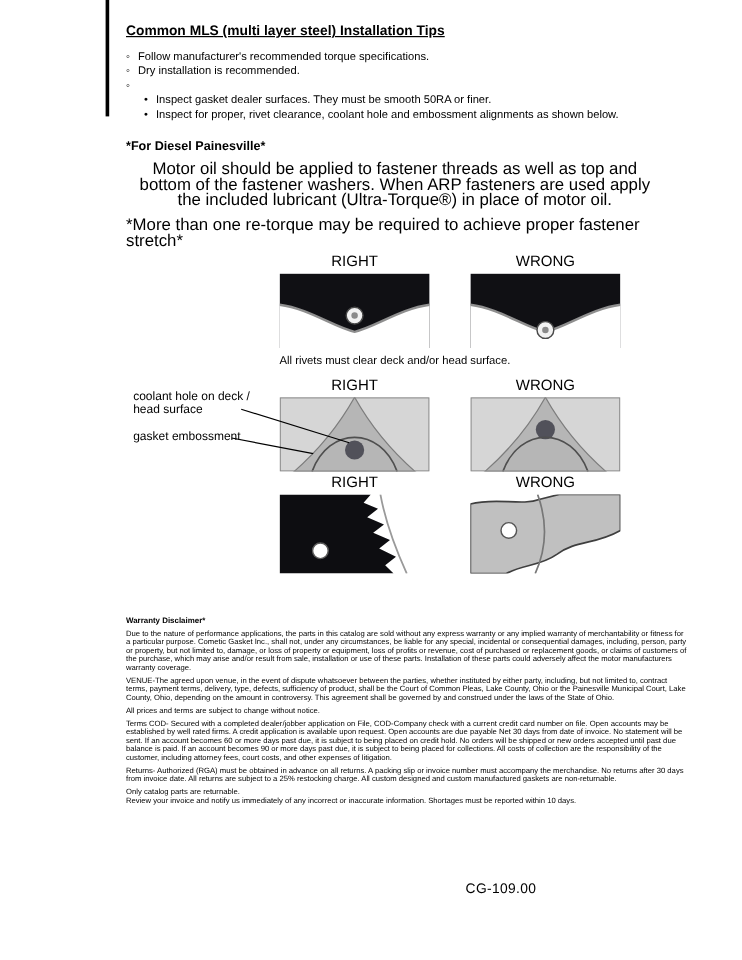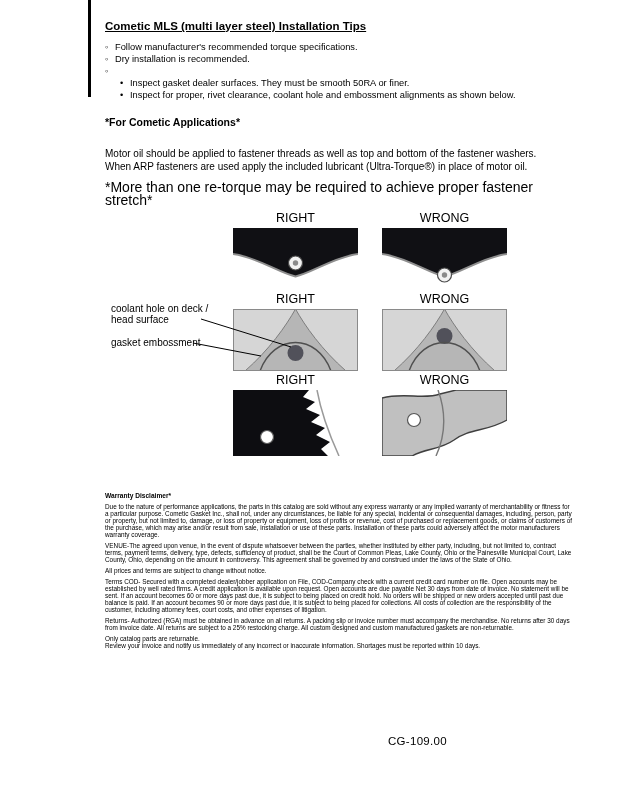--- a/index.html
+++ b/index.html
@@ -13,26 +13,26 @@
   .edge-bar { position:absolute; left:88px; top:0; width:3px; height:97px; background:#000; }
   .content { position:absolute; left:105px; top:20px; width:470px; }
 
   .title { font-size:11.5px; font-weight:bold; text-decoration:underline; margin-bottom:9px; }
 
   .tip, .subtip { display:flex; font-size:9.3px; line-height:12px; }
   .tip .b, .subtip .b { flex:0 0 10px; width:10px; }
   .subtips { margin-left:15px; }
 
   .diesel-h { margin-top:15px; font-size:10.5px; font-weight:bold; }
-  .para { margin-top:19px; font-size:10px; line-height:13px; width:448px; }
+  .para { margin-top:6px; font-size:14px; line-height:13px; width:448px;text-align:center; }
   .note { margin-top:8px; font-size:14px; line-height:13px; }
 
   .diagrams { margin-top:4px; margin-left:128px; width:276px; }
   .d-row { position:relative; margin-bottom:2px; }
-  .d-cols { display:flex; gap:24px; }
+  .d-cols { display:flex; gap:34px; }
   .d-col { width:125px; }
   .d-head { font-size:12.5px; line-height:15px; text-align:center; margin-bottom:2px; }
   .d-img { display:block; width:125px; height:auto; }
   .d-caption { font-size:9.4px; line-height:12px; margin-top:4px; margin-bottom:8px; }
 
   .side-labels { position:absolute; left:-122px; top:12px; width:102px; font-size:10px; line-height:10.5px; }
   .lbl-2 { margin-top:13px; }
   .connectors { position:absolute; left:-122px; top:0; overflow:visible; pointer-events:none; }
 
   .disclaimer { margin-top:36px; width:467px; font-size:6.4px; line-height:7px; }
@@ -42,21 +42,21 @@
 
   .page-code { position:absolute; left:388px; top:735px; font-size:11.5px; letter-spacing:0.3px; }
 </style>
 </head>
 <body>
 
 <div class="page">
   <div class="edge-bar"></div>
 
   <div class="content">
-    <div class="title">Cometic MLS (multi layer steel) Installation Tips</div>
+    <div class="title">Common MLS (multi layer steel) Installation Tips</div>
 
     <div>
       <div class="tip">
         <span class="b">◦</span>
         <span>Follow manufacturer's recommended torque specifications.</span>
       </div>
       <div class="tip">
         <span class="b">◦</span>
         <span>Dry installation is recommended.</span>
       </div>
@@ -68,21 +68,21 @@
           <span class="b">•</span>
           <span>Inspect gasket dealer surfaces.  They must be smooth 50RA or finer.</span>
         </div>
         <div class="subtip">
           <span class="b">•</span>
           <span>Inspect for proper, rivet clearance, coolant hole and embossment alignments as shown below.</span>
         </div>
       </div>
     </div>
 
-    <div class="diesel-h">*For Cometic Applications*</div>
+    <div class="diesel-h">*For Diesel Painesville*</div>
     <p class="para">Motor oil should be applied to fastener threads as well as top and bottom of the fastener washers. When ARP fasteners are used apply the included lubricant (Ultra-Torque®) in place of motor oil.</p>
     <p class="note">*More than one re-torque may be required to achieve proper fastener stretch*</p>
 
     <div class="diagrams">
 
       <div class="d-row">
         <div class="d-cols">
           <div class="d-col">
             <div class="d-head">RIGHT</div>
             <svg class="d-img" viewBox="0 0 125 62">
@@ -103,20 +103,21 @@
               <path d="M0,62 L0,26 C24,29 46,45 62.5,48.5 C79,45 101,29 125,26 L125,62 Z" fill="#ffffff"></path>
               <path d="M0,26 C24,29 46,45 62.5,48.5 C79,45 101,29 125,26" fill="none" stroke="#8f8f8f" stroke-width="2"></path>
               <g>
                 <circle cx="62.5" cy="47" r="7" fill="#f2f2f2"></circle>
                 <circle cx="62.5" cy="47" r="7" fill="none" stroke="#4a4a4a" stroke-width="1.2"></circle>
                 <circle cx="62.5" cy="47" r="2.7" fill="#8a8a8a"></circle>
               </g>
             </svg>
           </div>
         </div>
+        <div class="d-caption">All rivets must clear deck and/or head surface.</div>
       </div>
 
       <div class="d-row">
         <svg class="connectors" width="260" height="80">
           <line x1="90" y1="27" x2="180" y2="55" stroke="#000" stroke-width="1"></line>
           <line x1="82" y1="51" x2="150" y2="64" stroke="#000" stroke-width="1"></line>
         </svg>
         <div class="side-labels">
           <div>coolant hole on deck / head surface</div>
           <div class="lbl-2">gasket embossment</div>

